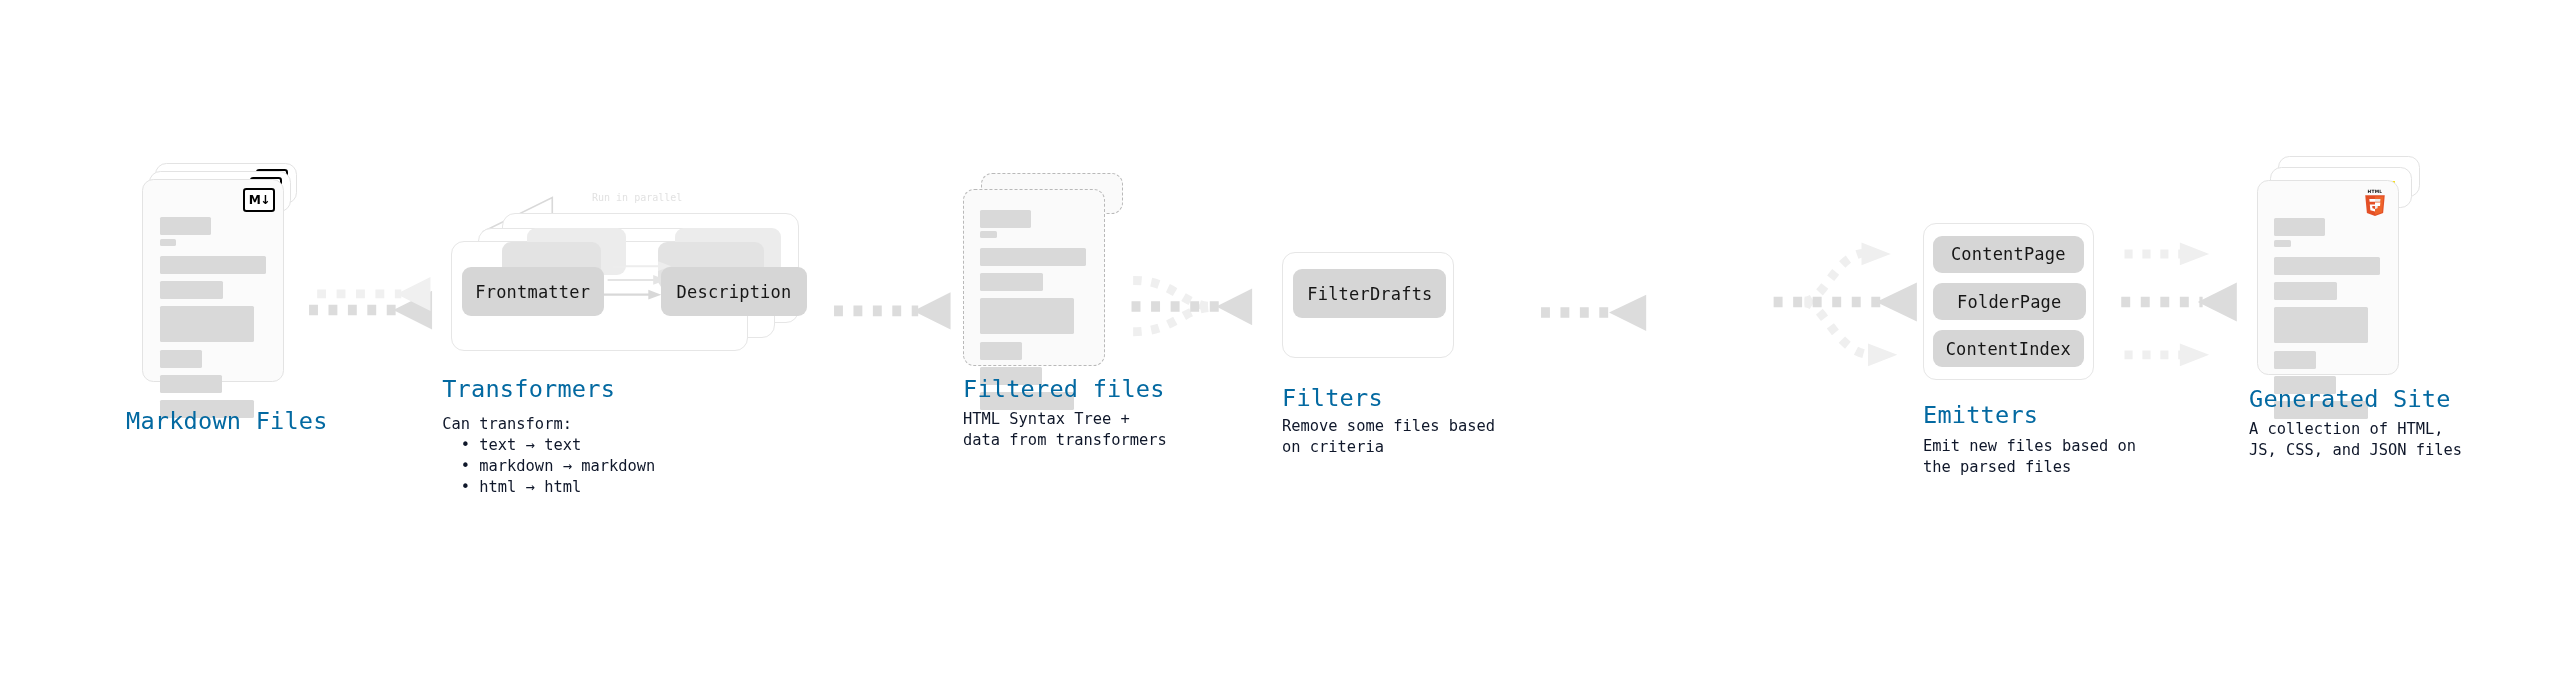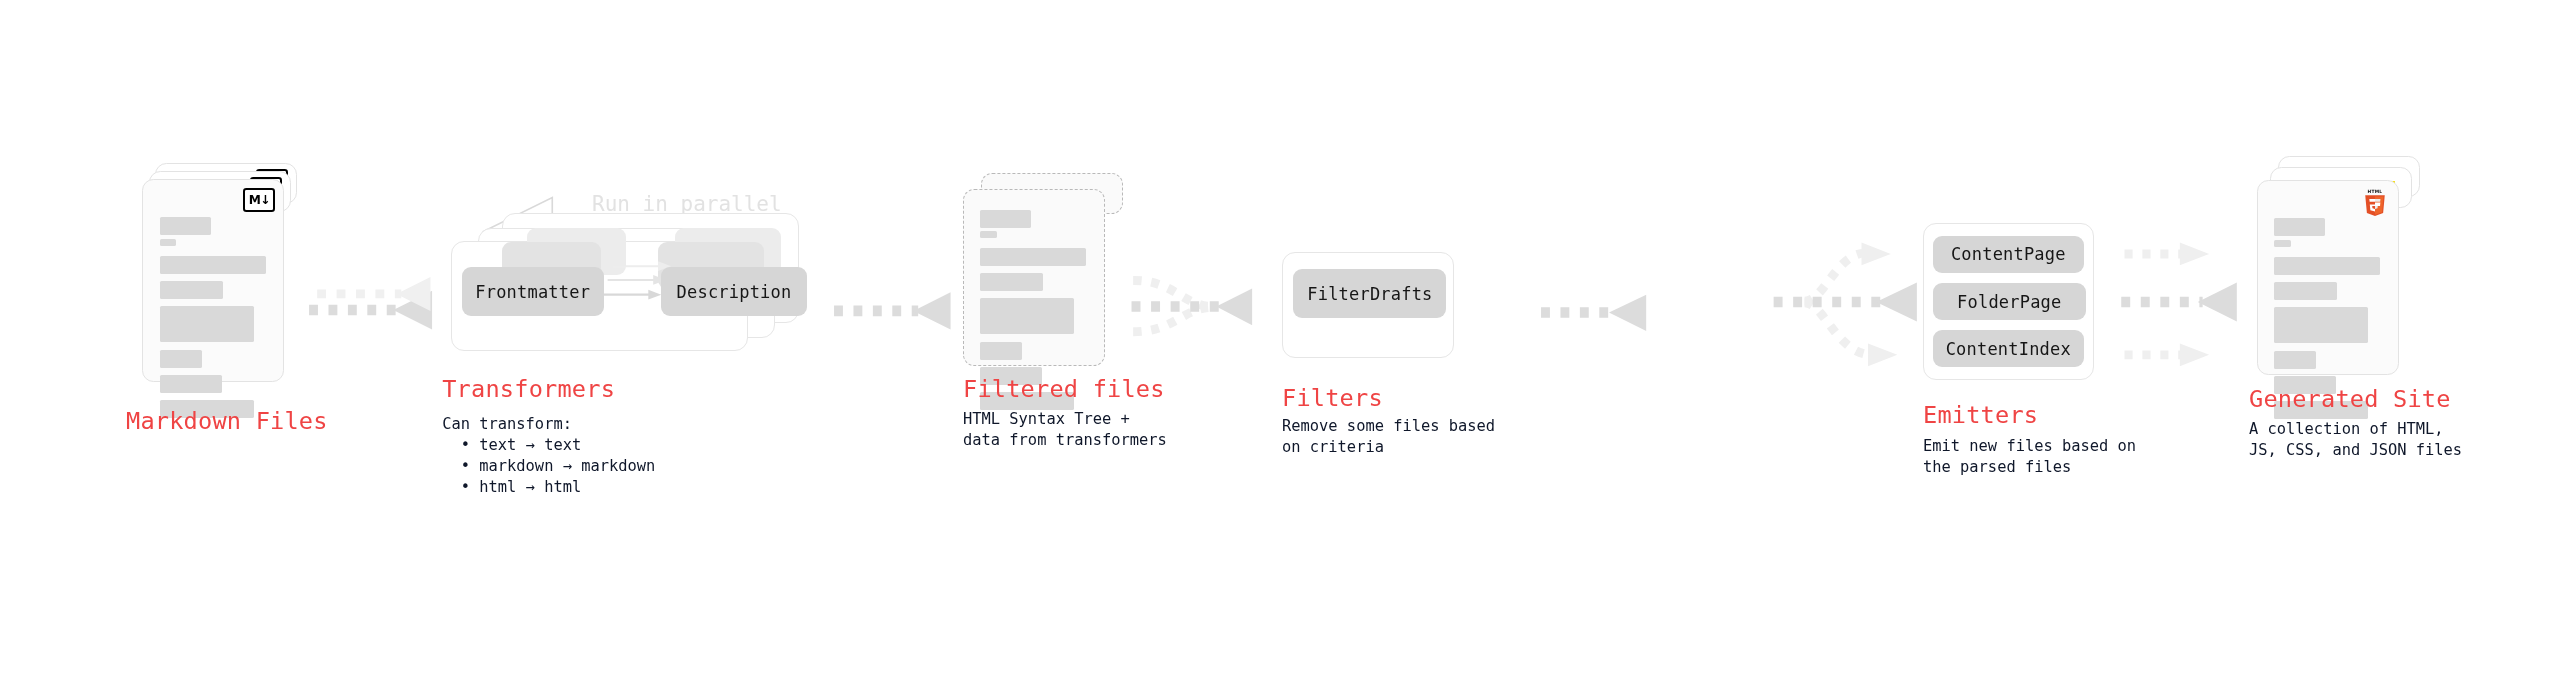--- a/index.html
+++ b/index.html
@@ -6,21 +6,21 @@
   body{
     width:2576px;height:681px;overflow:hidden;
     font-family:"DejaVu Sans Mono","Liberation Mono",monospace;
     -webkit-font-smoothing:antialiased;
   }
   .stage{position:relative;width:2576px;height:681px;}
 
   
   .abs{position:absolute;}
   .ttl{
-    font-size:23.6px;font-weight:400;color:#ef4444;letter-spacing:0.2px;
+    font-size:23.6px;font-weight:400;color:#0369a1;letter-spacing:0.2px;
     white-space:nowrap;font-family:"DejaVu Sans Mono","Liberation Mono",monospace;
   }
   .sub{
     font-size:15.4px;line-height:21px;color:#0f172a;white-space:pre-line;
     font-family:"DejaVu Sans Mono","Liberation Mono",monospace;
   }
 
   
   .doc{
     position:absolute;border-radius:11.4px;background:#fbfbfb;
@@ -61,21 +61,21 @@
   }
   .chip{
     position:absolute;background:#d6d6d6;border-radius:9px;
     display:flex;align-items:center;justify-content:center;
     font-size:17px;color:#161616;letter-spacing:0.2px;white-space:nowrap;
     font-family:"DejaVu Sans Mono","Liberation Mono",monospace;
   }
 
   
   .parallel-label{
-    position:absolute;font-size:21px;color:#e2e2e2;white-space:nowrap;
+    position:absolute;font-size:10px;color:#e2e2e2;white-space:nowrap;
     font-family:"DejaVu Sans Mono","Liberation Mono",monospace;
   }
   svg{overflow:visible;}
 </style>
 </head>
 <body>
 
 <div class="stage">
 
   <div class="abs" style="left:126px;top:163px;width:211px;height:276px;">

